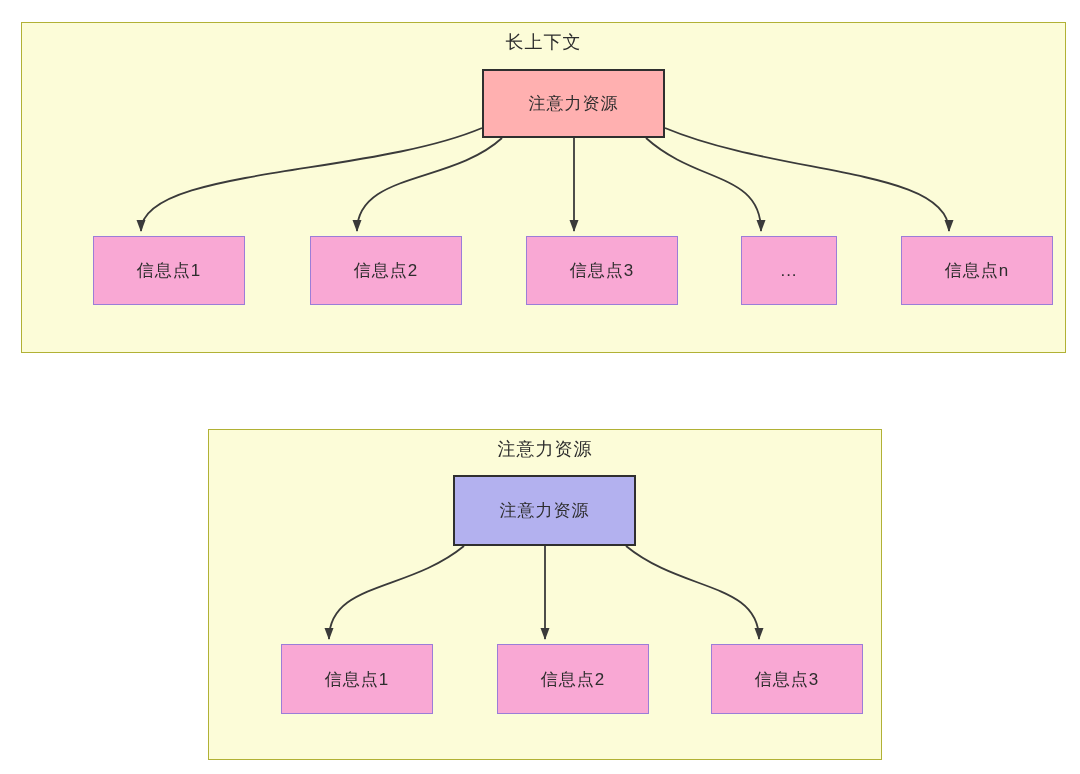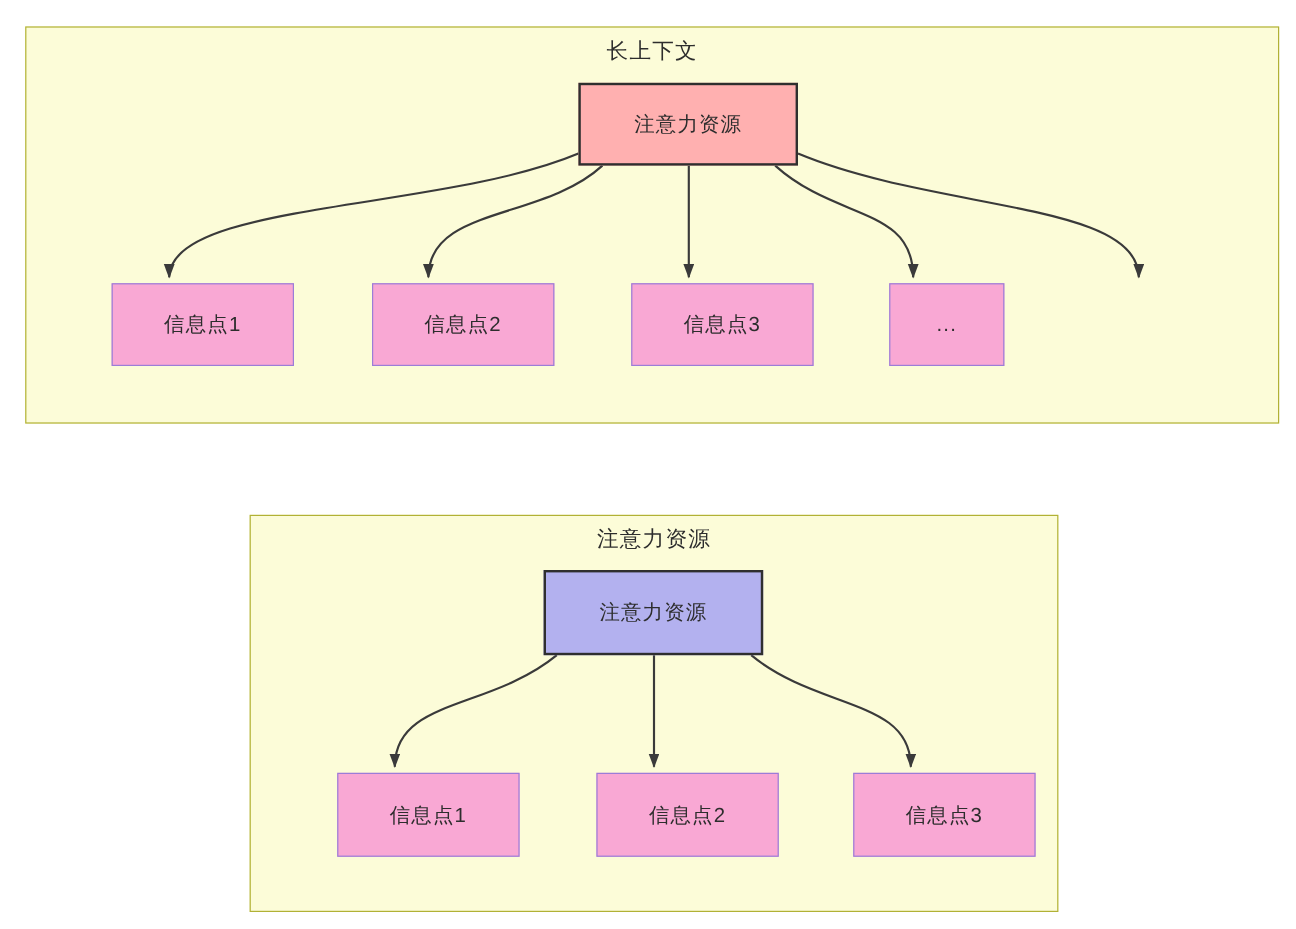--- a/index.html
+++ b/index.html
@@ -104,20 +104,23 @@
   </div>
   <div class="node info-node" style="left:282px; top:236px; width:152px; height:69px;">
     <span>信息点2</span>
   </div>
   <div class="node info-node" style="left:498px; top:236px; width:152px; height:69px;">
     <span>信息点3</span>
   </div>
   <div class="node info-node" style="left:713px; top:236px; width:96px; height:69px;">
     <span>...</span>
   </div>
+  <div class="node info-node" style="left:873px; top:236px; width:152px; height:69px;">
+    <span>信息点n</span>
+  </div>
 
   <div class="node root-node root-purple" style="left:453px; top:475px; width:183px; height:71px;">
     <span>注意力资源</span>
   </div>
 
   <div class="node info-node" style="left:253px; top:644px; width:152px; height:70px;">
     <span>信息点1</span>
   </div>
   <div class="node info-node" style="left:469px; top:644px; width:152px; height:70px;">
     <span>信息点2</span>

